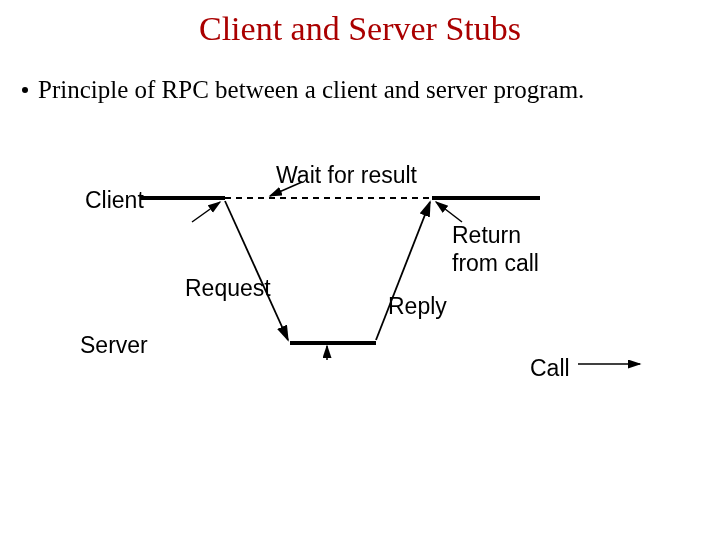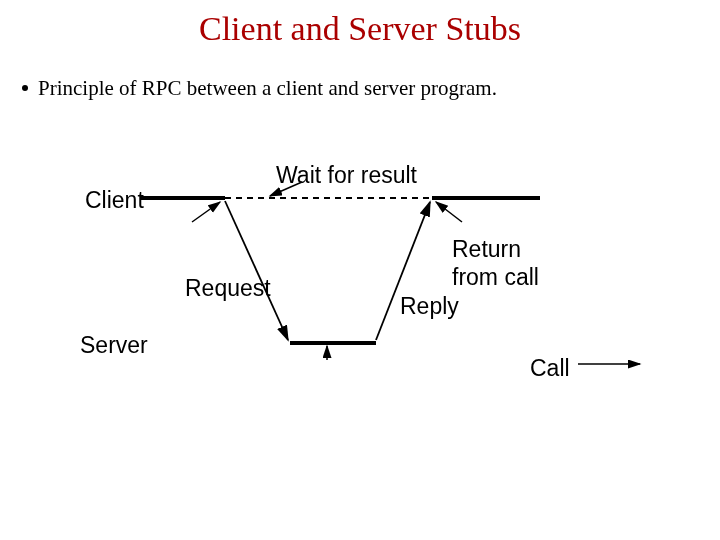--- a/index.html
+++ b/index.html
@@ -1,45 +1,45 @@
 <!DOCTYPE html>
 <html><head>
 <meta charset="utf-8">
 <style>
   html,body{margin:0;padding:0;width:720px;height:540px;background:#fff;font-family:"Times New Roman",Times,serif;color:#000;}
   .slide{position:relative;width:720px;height:540px;border-radius:26px;}
   .title{position:absolute;top:10px;left:0;right:0;text-align:center;font-size:34px;color:#aa0000;}
-  .bullet{position:absolute;top:76px;left:22px;font-size:21px;}
+  .bullet{position:absolute;top:76px;left:22px;font-size:25px;}
   .bullet .dot{display:inline-block;width:6px;height:6px;background:#000;border-radius:50%;vertical-align:middle;margin-right:10px;position:relative;top:-2px;}
   .dlabel{position:absolute;font-family:Arial,Helvetica,sans-serif;font-size:23px;line-height:1.2;}
   svg{position:absolute;top:0;left:0}
 </style>
 </head>
 <body>
 
 <div class="slide">
 
   <div class="title">Client and Server Stubs</div>
 
   <div class="bullet">
     <span class="dot"></span><span>Principle of RPC between a client and server program.</span>
   </div>
 
   <div class="dlabel" style="top:187px;left:85px">Client</div>
   <div class="dlabel" style="top:332px;left:80px">Server</div>
   <div class="dlabel" style="top:162px;left:276px">Wait for result</div>
 
 
-  <div class="dlabel" style="top:236px;left:452px">
+  <div class="dlabel" style="top:222px;left:452px">
     <span>Return</span><br>
     <span>from call</span>
   </div>
 
   <div class="dlabel" style="top:275px;left:185px">Request</div>
-  <div class="dlabel" style="top:293px;left:400px">Reply</div>
+  <div class="dlabel" style="top:293px;left:388px">Reply</div>
 
 
   <div class="dlabel" style="top:355px;left:530px">Call</div>
 
   <svg width="720" height="540">
     <defs>
       <marker id="ah" markerWidth="10" markerHeight="10" refX="8" refY="3" orient="auto" markerUnits="strokeWidth">
         <path d="M0,0 L9,3 L0,6 Z" fill="#000"></path>
       </marker>
     </defs>

